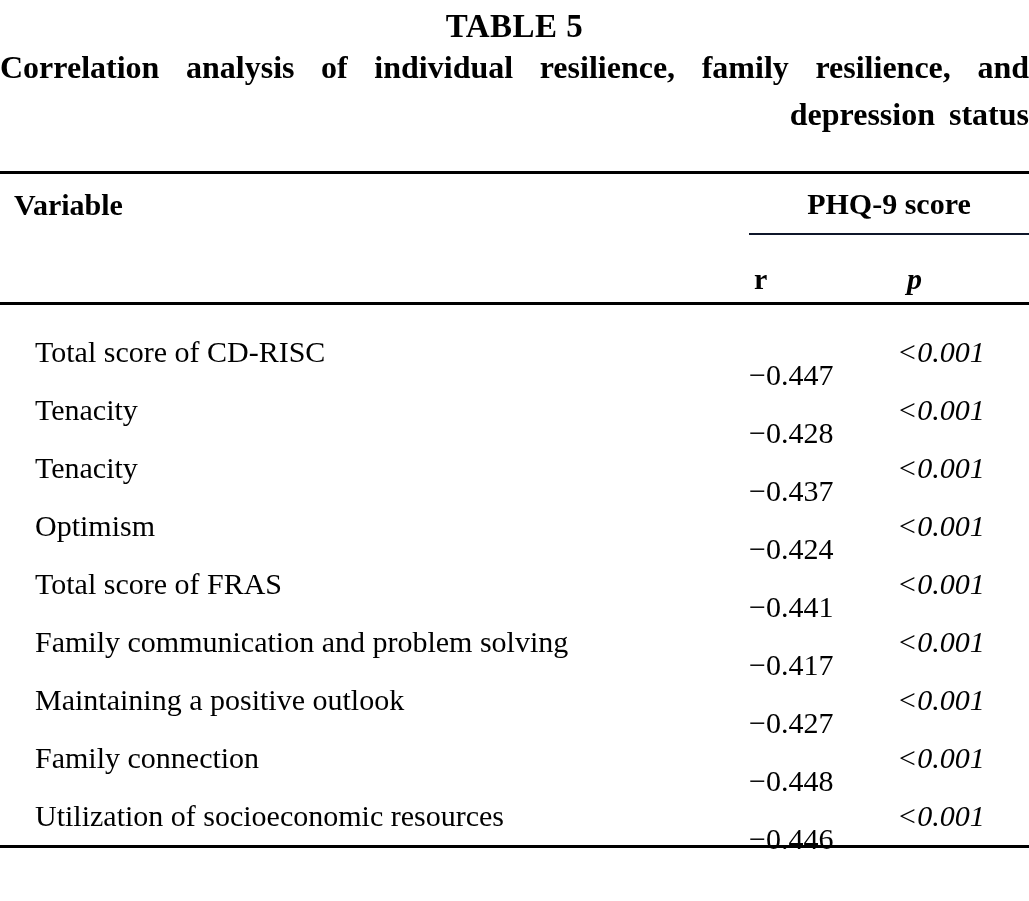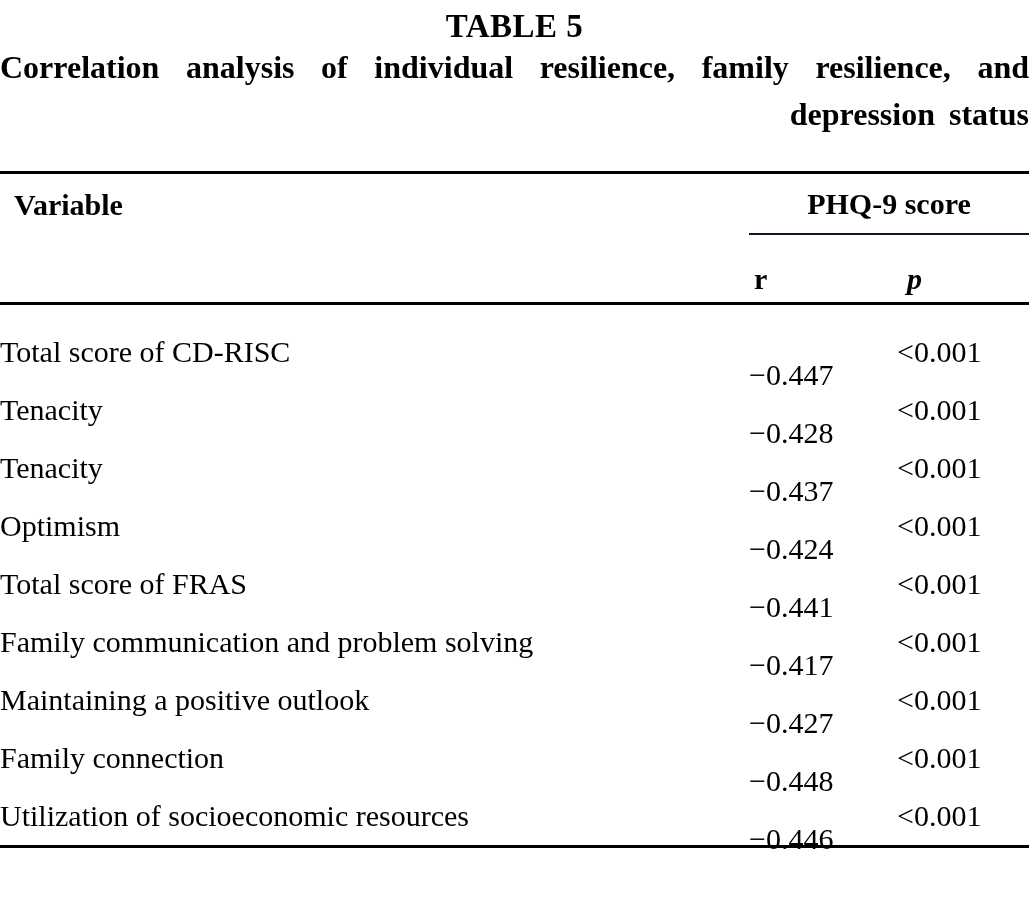--- a/index.html
+++ b/index.html
@@ -91,29 +91,31 @@
     padding-top: 18px;
   }
   .trow {
     display: flex;
     height: 58px;
     align-items: center;
   }
   .cell-var {
     width: 749px;
     box-sizing: border-box;
+    padding-left: 35px;
   }
   .cell-r {
     width: 148px;
     box-sizing: border-box;
     margin-top: 45px;
   }
   .cell-p {
     width: 132px;
     box-sizing: border-box;
+    font-style: italic;
   }
 </style>
 </head>
 <body>
 
 <div class="caption">TABLE 5</div>
 
 <div class="title">
   <div class="line1">Correlation analysis of individual resilience, family resilience, and</div>
   <div class="line2">depression status</div>

